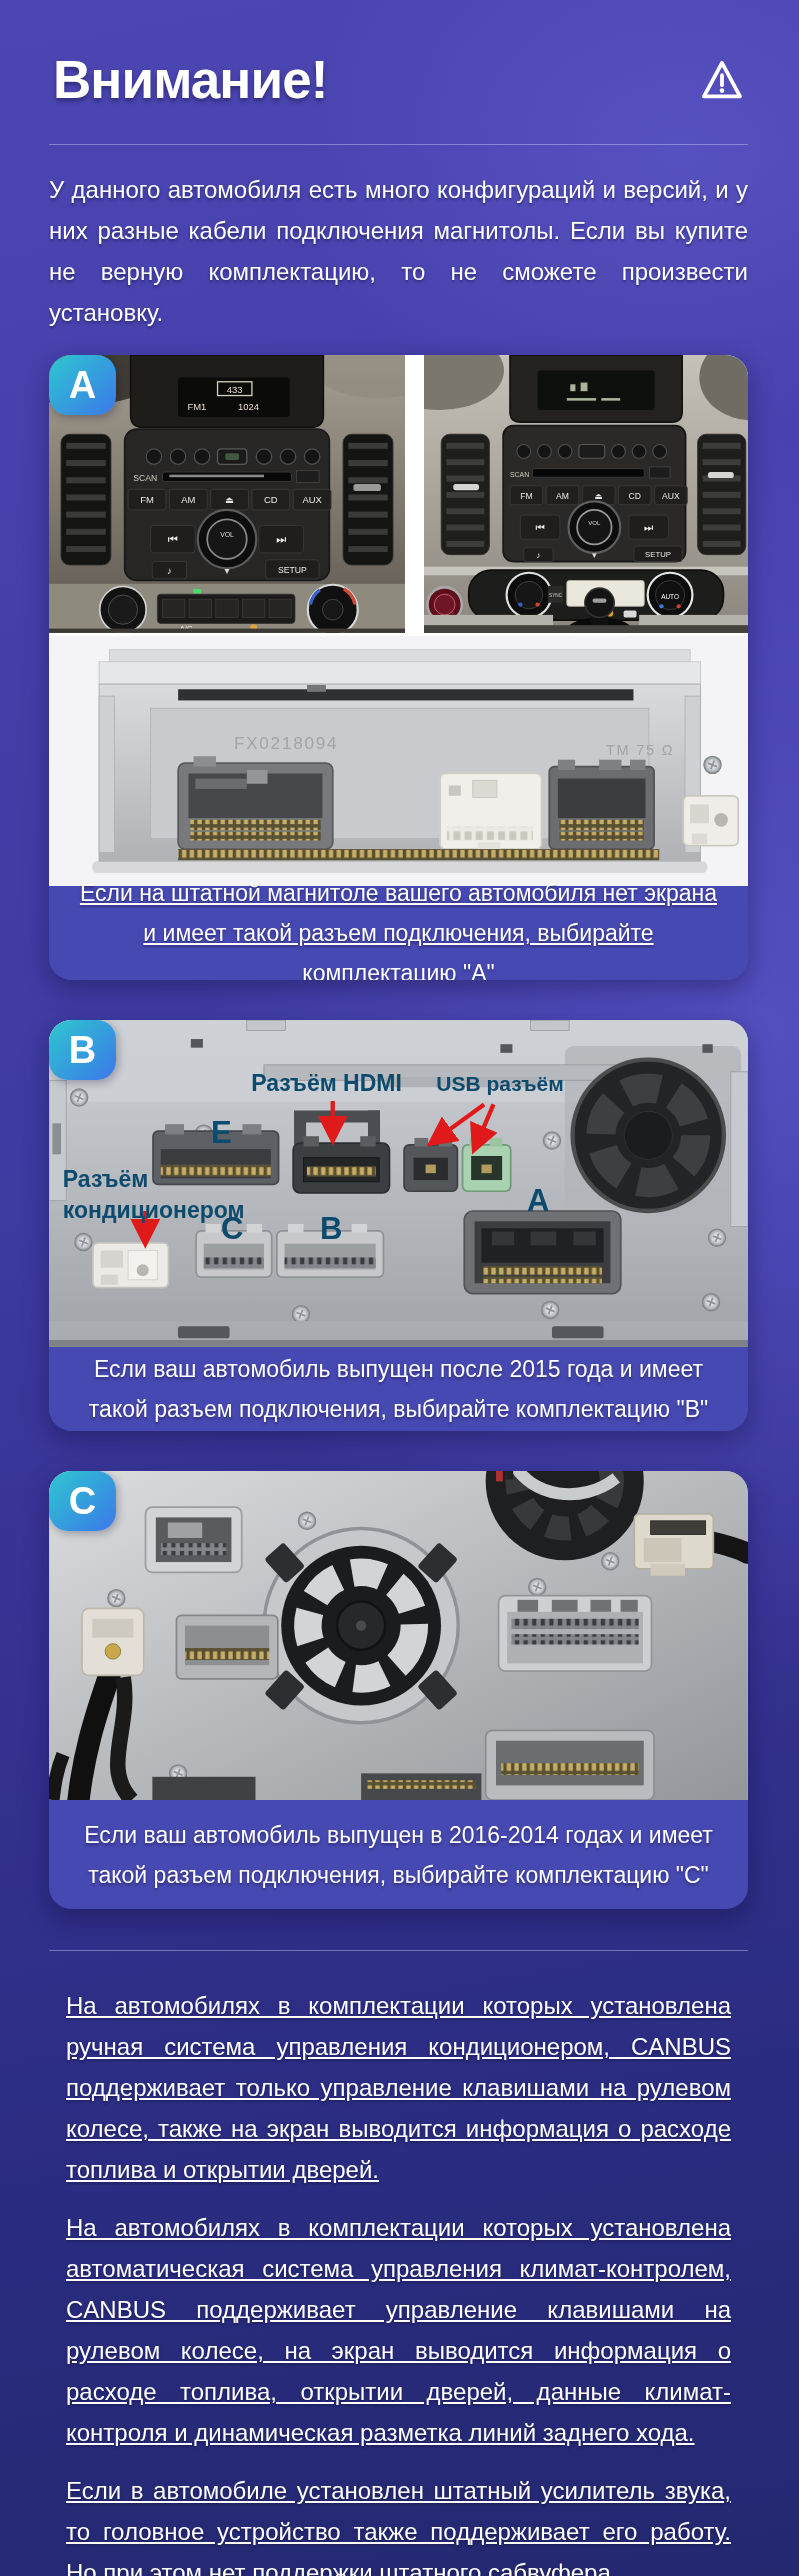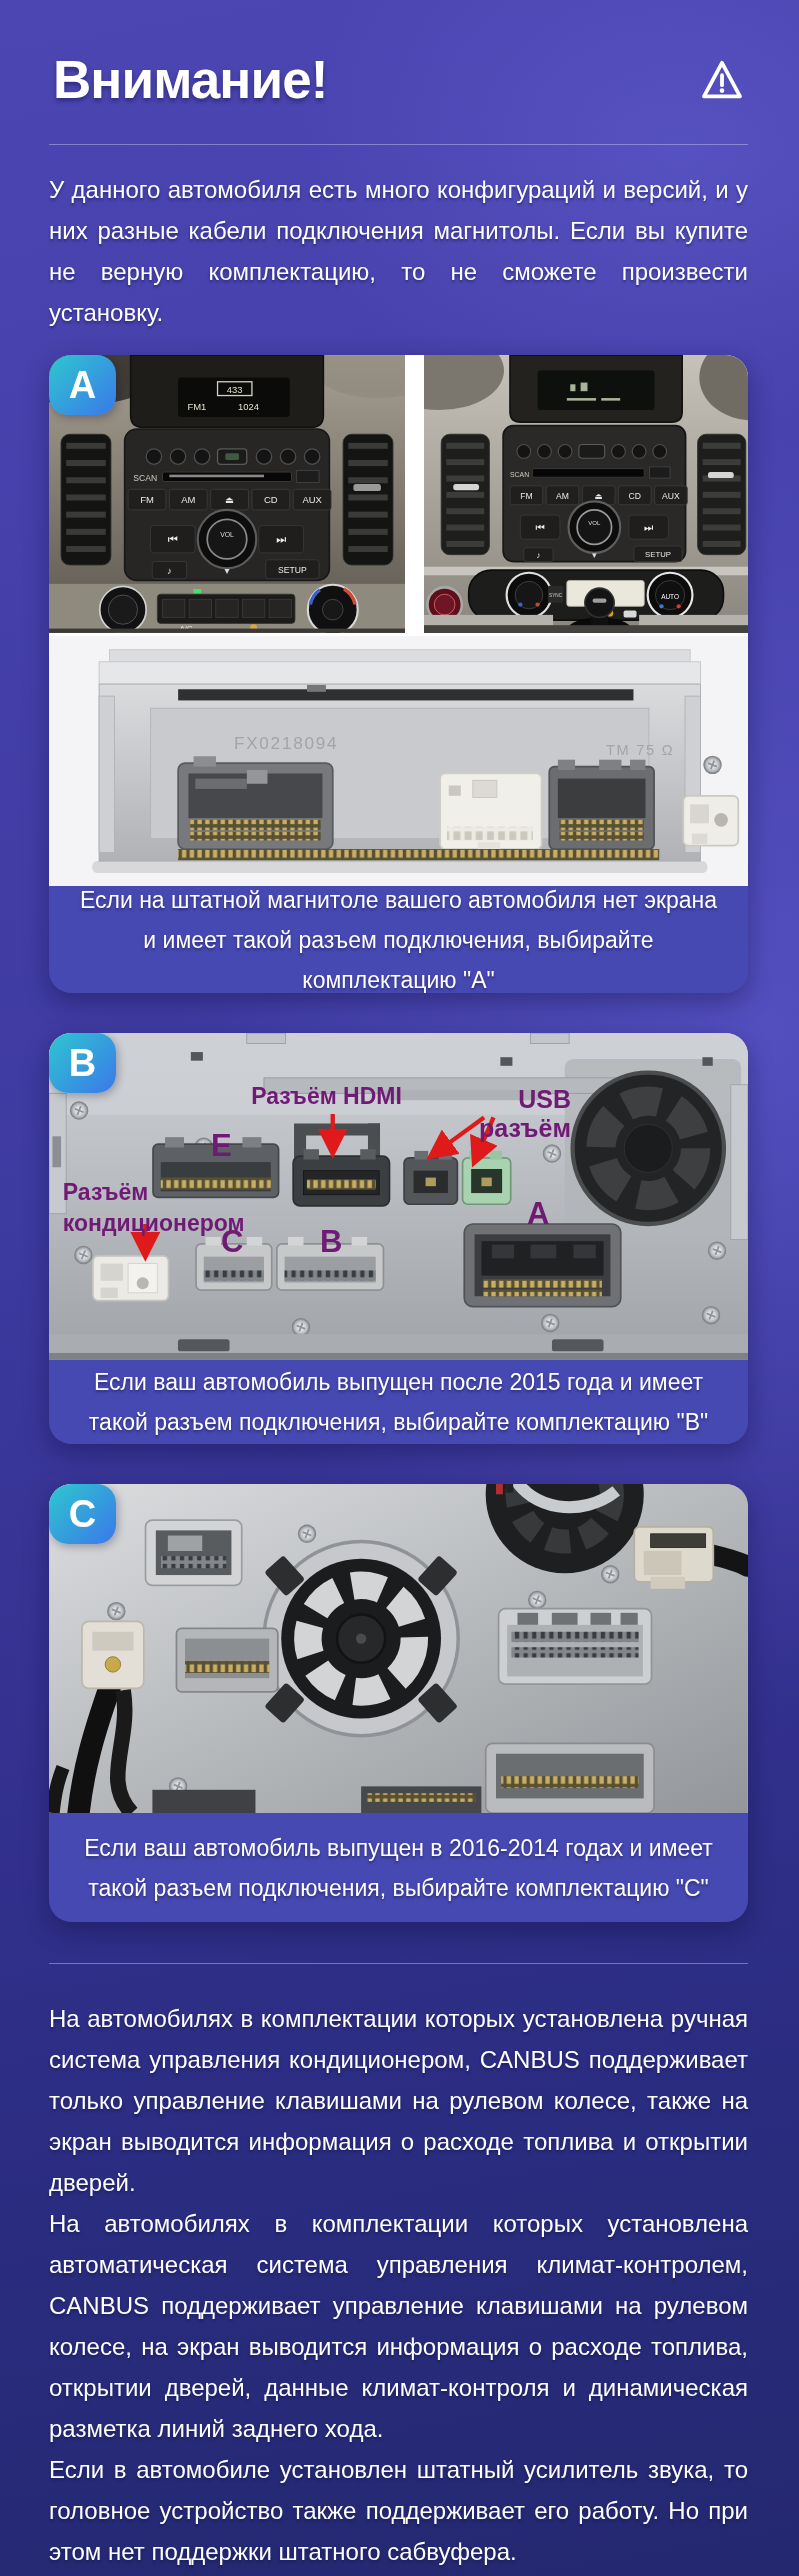--- a/index.html
+++ b/index.html
@@ -26,39 +26,39 @@
      justify-content:center;z-index:6;box-shadow:1.7px 2.6px 8.6px rgba(10,10,50,.3);}
   .badge span{font-size:38px;font-weight:700;color:#fff;}
   .photo-row{display:flex;gap:19px;background:#fff;height:278px;}
   .photo-row .ph{flex:0 0 auto;height:278px;overflow:hidden;}
   .ph-left{width:356px;}
   .ph-right{width:339px;}
   .rear{height:250px;border-top:3.4px solid #fff;background:#f4f4f6;}
   .caption{background:#4749b2;display:flex;align-items:center;justify-content:center;
      text-align:center;padding:0 29px;font-size:23px;line-height:40px;
      text-shadow:0 1.7px 2.6px rgba(18,18,64,.5);}
-  .cap-a{height:107px;}
+  .cap-a{height:94px;text-decoration:underline;}
   .cap-b{height:84px;}
   .cap-c{height:109px;}
   .photo-b,.photo-c{position:relative;}
   .photo-b{height:327px;background:#b7babe;}
   .photo-c{height:329px;background:#b7babe;}
   .photo-b svg,.photo-c svg{position:absolute;left:0;top:0;}
-  .lbl{position:absolute;color:#701a75;font-weight:700;z-index:4;}
+  .lbl{position:absolute;color:#0c4a6e;font-weight:700;z-index:4;}
   .lbl-hdmi{left:200px;top:50px;width:155px;font-size:23px;text-align:center;}
-  .lbl-usb{left:380px;top:52px;width:142px;font-size:25px;text-align:right;}
+  .lbl-usb{left:380px;top:52px;width:142px;font-size:21px;text-align:center;}
   .lbl-ant{left:13.8px;top:144px;width:176px;font-size:23px;line-height:31px;}
   .lbl-letter{font-size:31px;}
   .lbl-e{left:162px;top:95px;}
   .lbl-c{left:172px;top:191px;}
   .lbl-b2{left:271px;top:191px;}
   .lbl-a2{left:478px;top:163px;}
   .paras{margin-top:34px;padding-bottom:52px;}
-  .paras p{margin:0;font-size:24px;line-height:41px;text-align:justify;
-     text-shadow:0 1.7px 2.6px rgba(18,18,64,.5);}
+  .paras p{margin:17px;font-size:24px;line-height:41px;text-align:justify;
+     text-shadow:0 1.7px 2.6px rgba(18,18,64,.5);text-decoration:underline;}
   text{font-family:"Liberation Sans",sans-serif;}
 </style>
 </head>
 <body>
 
 <svg width="0" height="0" style="position:absolute" aria-hidden="true">
   <defs>
     <linearGradient id="gSilverV" x1="0" y1="0" x2="0" y2="1">
         <stop offset="0" stop-color="#ced1d5"></stop>
         <stop offset="1" stop-color="#a0a3a7"></stop>

